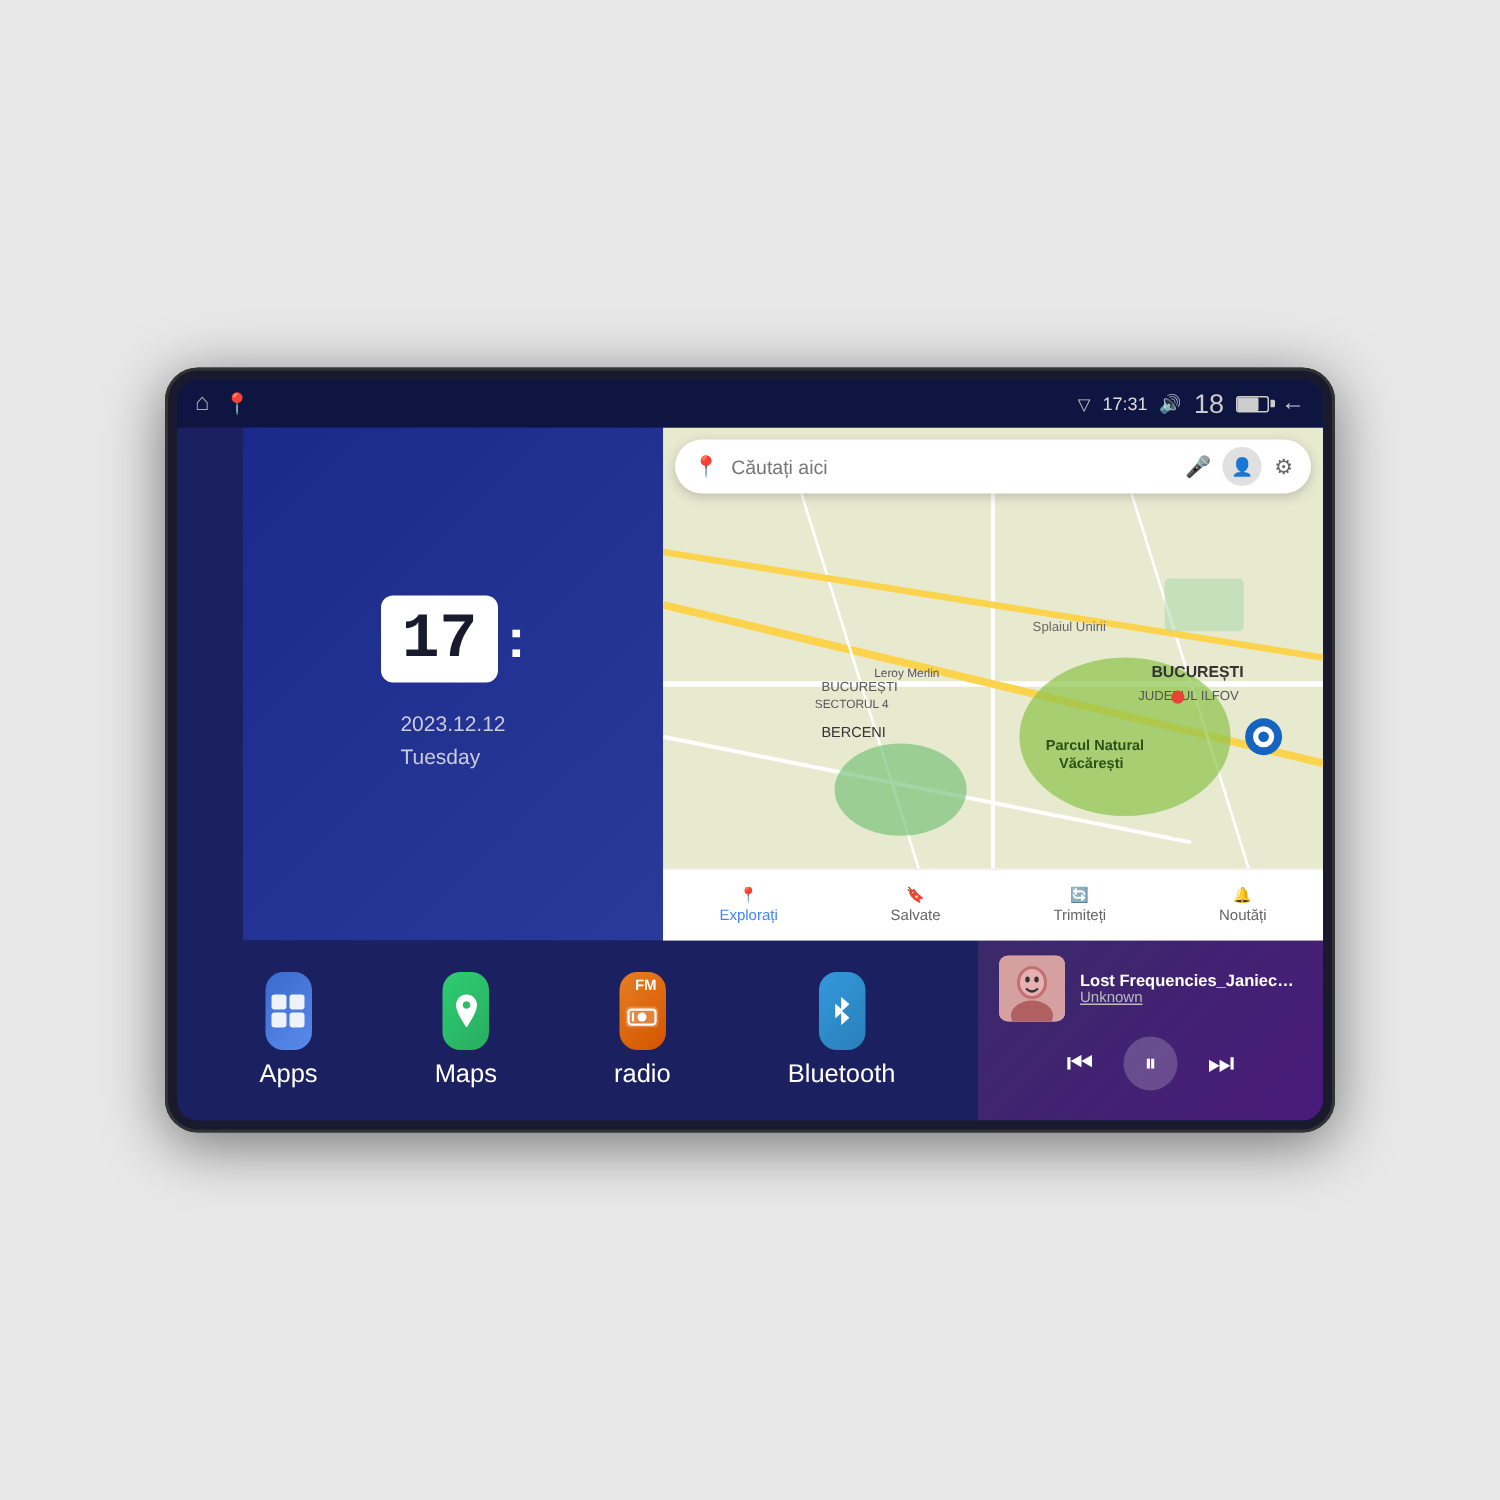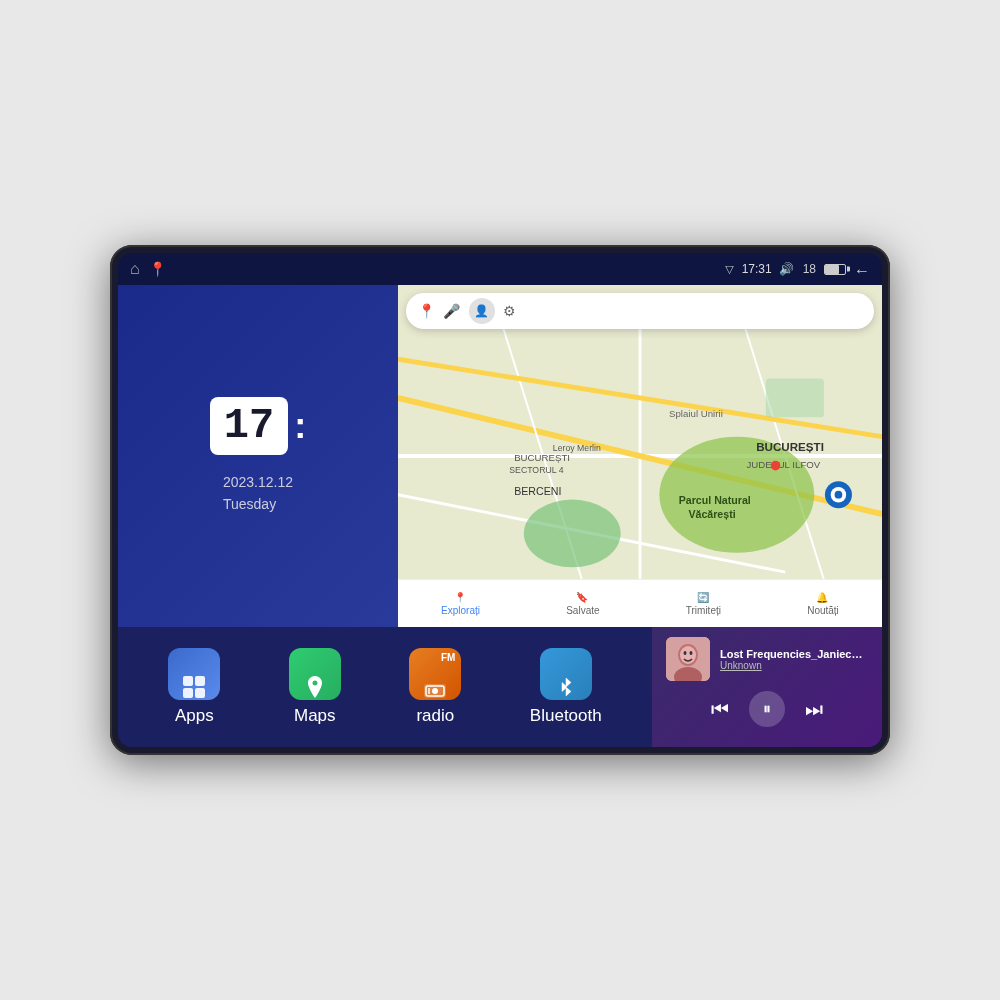--- a/index.html
+++ b/index.html
@@ -75,20 +75,21 @@
     
     .clock-widget {
       width: 280px;
       background: linear-gradient(135deg, #1a2a8a, #2a3a9a);
       padding: 32px;
       display: flex;
       flex-direction: column;
       align-items: center;
       justify-content: center;
       flex-shrink: 0;
+      margin-left: 44px;
     }
 
     .clock-display {
       display: flex;
       align-items: center;
       gap: 6px;
       margin-bottom: 16px;
     }
 
     .clock-block {
@@ -215,25 +216,25 @@
 
     .app-item {
       display: flex;
       flex-direction: column;
       align-items: center;
       gap: 6px;
       cursor: pointer;
     }
 
     .app-icon {
-      width: 52px;
+      width: 31px;
       height: 52px;
       border-radius: 12px;
       display: flex;
-      align-items: flex-end;
+      align-items: center;
       justify-content: center;
       font-size: 24px;
     }
 
     .app-label {
       color: white;
       font-size: 17px;
       text-align: center;
     }
 
@@ -355,21 +356,21 @@
       <div class="status-left">
 
         <span style="color:#aaa; font-size:16px;">⌂</span>
 
         <span style="color:#aaa; font-size:14px;">📍</span>
       </div>
       <div class="status-right">
         <span style="font-size:11px;">▽</span>
         <span style="font-size:12px; color:#ddd;">17:31</span>
         <span style="font-size:12px;">🔊</span>
-        <span style="font-size:12px;">18</span>
+        <span style="font-size:18px;">18</span>
         <div class="battery-icon">
             <div class="battery-fill"></div>
           </div>
         <span style="color:#ccc; font-size:16px; cursor:pointer;">←</span>
       </div>
     </div>
 
     <div class="main-area">
 
       <div class="top-section">
@@ -417,20 +418,21 @@
             <circle cx="455" cy="200" r="8" fill="white"></circle>
             <circle cx="455" cy="200" r="4" fill="#1565C0"></circle>
 
             <circle cx="390" cy="170" r="5" fill="#EA4335"></circle>
 
             <text x="20" y="315" font-size="10" fill="#888">Google</text>
           </svg>
 
           <div class="map-search-bar">
             <span style="color:#4285F4; font-size:14px;">📍</span>
+            <input class="map-search-input" type="text" readonly="" placeholder="Căutați aici" style="">
             <span style="color:#4285F4; font-size:14px;">🎤</span>
             <div class="map-avatar">👤</div>
             <span style="color:#666; font-size:14px;">⚙</span>
           </div>
 
           <div class="map-bottom-bar">
             <div class="map-bottom-item">
               <span>📍</span>
               <span>Explorați</span>
             </div>

